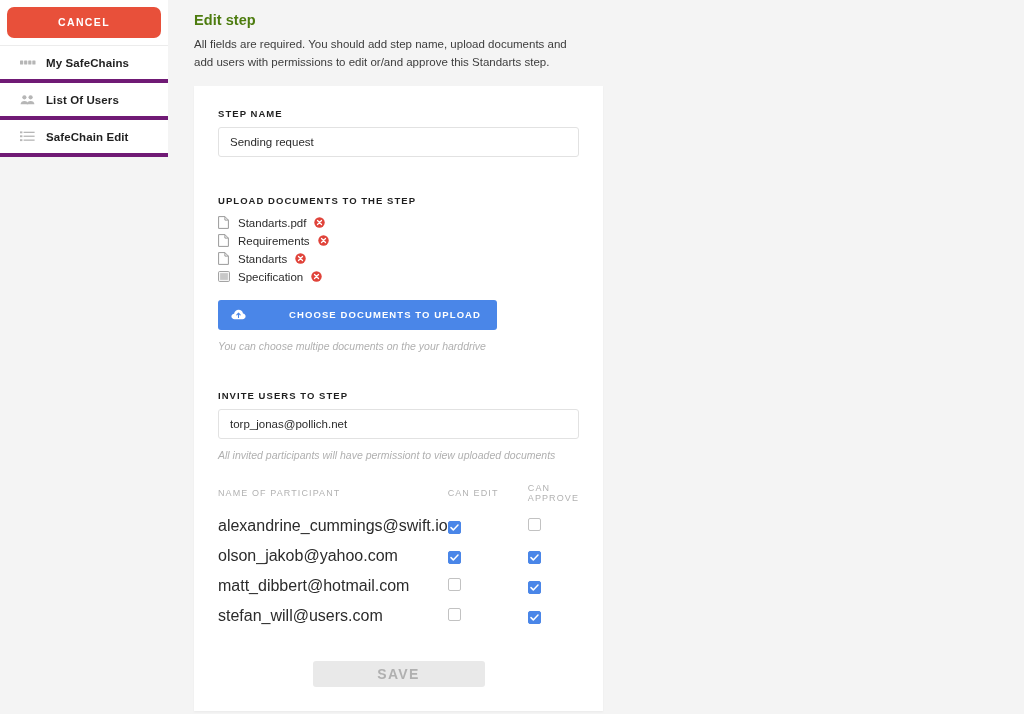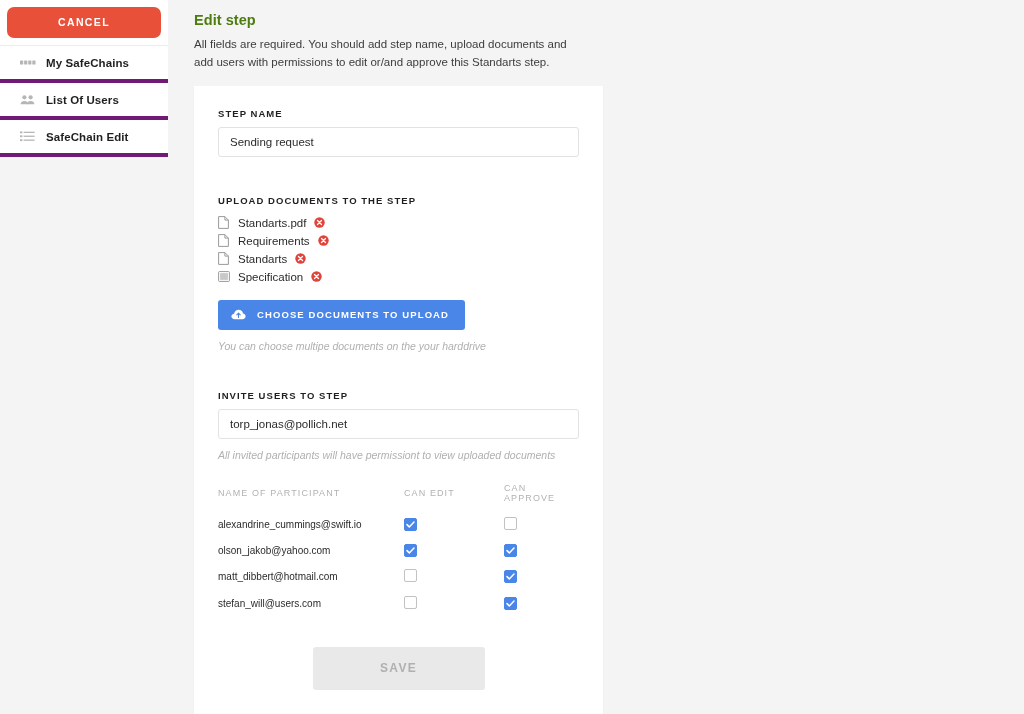--- a/index.html
+++ b/index.html
@@ -192,20 +192,21 @@
   .upload-button {
     display: inline-flex;
     align-items: center;
     height: 30px;
     background: #4a86e8;
     border: none;
     border-radius: 3px;
     padding: 0 16px 0 13px;
     cursor: pointer;
     margin-top: 14px;
+    gap: 32px;
   }
 
   .upload-icon {
     width: 15px;
     height: 12px;
     margin-right: 11px;
     color: #ffffff;
     display: flex;
     align-items: center;
   }
@@ -239,21 +240,21 @@
     letter-spacing: 1.1px;
     color: #b2b2b2;
     padding-bottom: 14px;
   }
 
   .th-name  { width: 186px; }
   .th-edit  { width: 100px; }
   .th-appr  { width: auto; }
 
   .table td {
-    font-size: 10px;
+    font-size: 16px;
     color: #2b2b2b;
     padding: 0 0 12px 0;
     vertical-align: middle;
   }
 
   .cbox {
     width: 13px;
     height: 13px;
     border-radius: 2px;
     display: inline-flex;
@@ -272,27 +273,27 @@
   .cbox svg { display: block; }
 
   .save-row {
     display: flex;
     justify-content: center;
     margin-top: 24px;
   }
 
   .save-button {
     width: 172px;
-    height: 43px;
+    height: 26px;
     background: #e9e9e9;
     border: none;
     border-radius: 3px;
     color: #b0b0b0;
     font-family: "Liberation Sans", sans-serif;
-    font-size: 12px;
+    font-size: 14px;
     font-weight: 700;
     letter-spacing: 1.3px;
     cursor: default;
   }
 </style>
 </head>
 <body>
 
 <div class="app">
 

